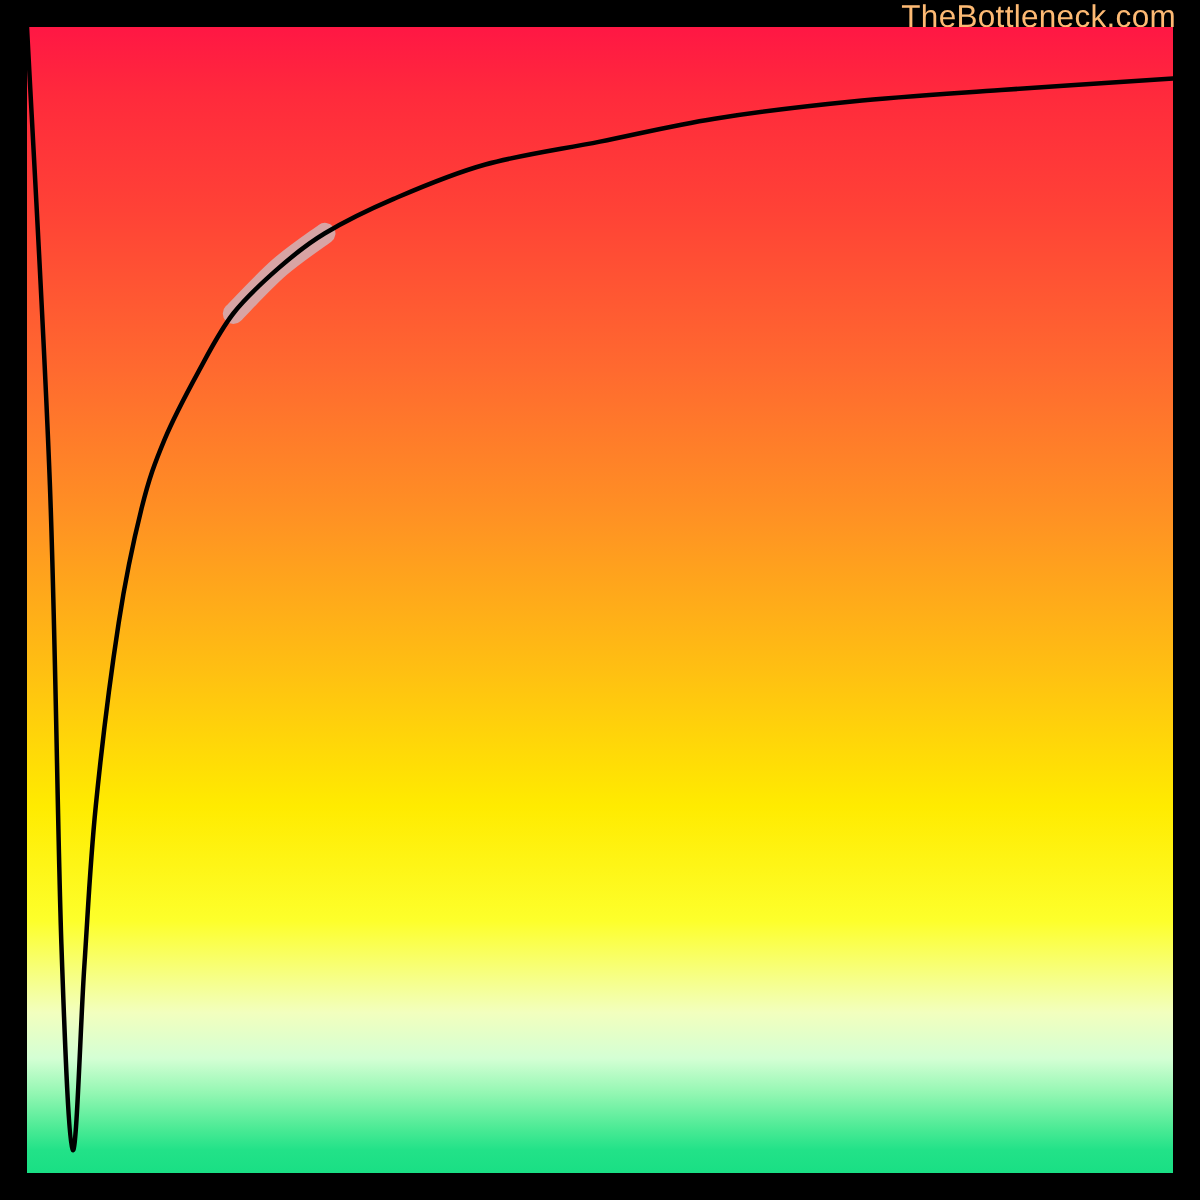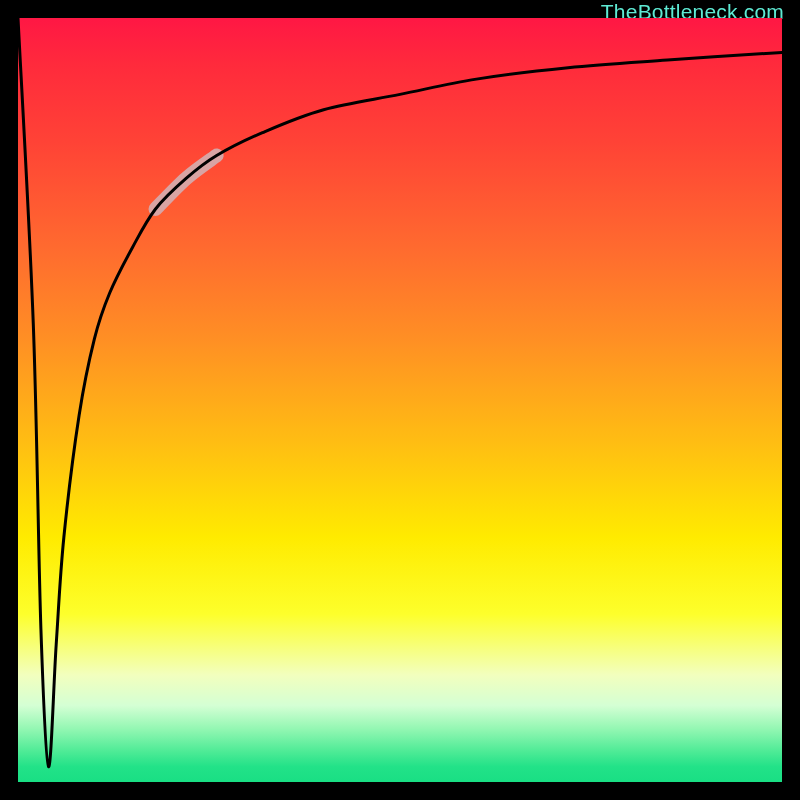--- a/index.html
+++ b/index.html
@@ -47,21 +47,21 @@
     left: 0;
     top: 0;
     width: 764px;
     height: 764px;
     display: block;
   }
   .watermark {
     position: absolute;
     top: 0px;
     right: 16px;
-    color: #5eead4;
+    color: #fdba74;
     font-size: 21px;
     font-weight: 400;
     letter-spacing: 0.2px;
   }
 </style>
 </head>
 <body>
 
 <div class="container">
   <div class="watermark">TheBottleneck.com</div>

